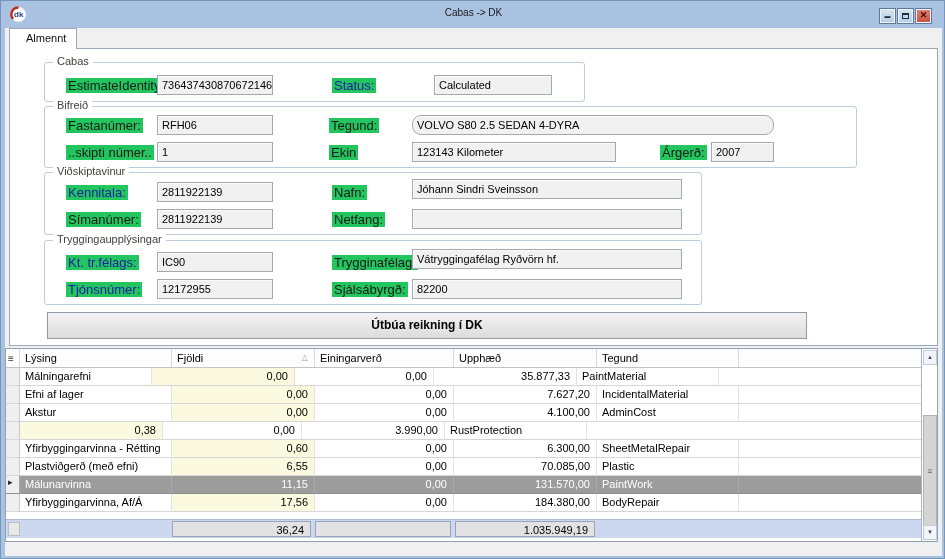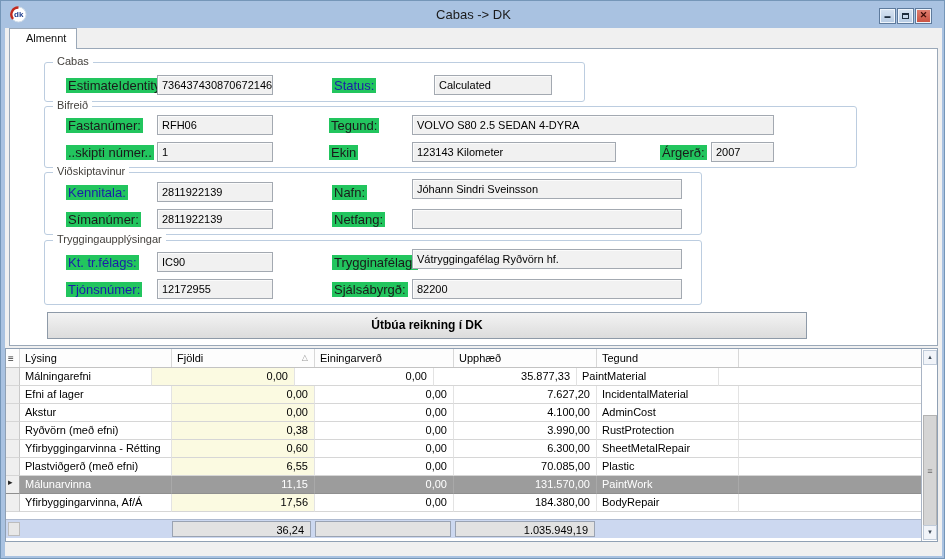--- a/index.html
+++ b/index.html
@@ -1,19 +1,19 @@
 <!DOCTYPE html>
 <html><head>
 <meta charset="utf-8">
 <style>
   html,body{margin:0;padding:0;background:#777;}
   *{box-sizing:border-box;font-family:"Liberation Sans",sans-serif;}
   .window{position:relative;width:945px;height:559px;background:#a9c2e1;border:1px solid #7596b8;overflow:hidden;}
   .titlebar{position:absolute;left:0;top:0;width:945px;height:27px;}
-  .title-text{position:absolute;left:0;right:0;top:6px;text-align:center;font-size:13px;color:#1b1b1b;}
+  .title-text{position:absolute;left:0;right:0;top:6px;text-align:center;font-size:10px;color:#1b1b1b;}
   .app-icon{position:absolute;left:9px;top:5px;width:17px;height:17px;}
   .winbtn{position:absolute;top:7px;width:17px;height:16px;background:linear-gradient(#d8e4f2,#b6cbe3);border:1px solid #5d7a9c;box-shadow:inset 0 0 0 1px #eef4fb;font-size:9px;line-height:13px;text-align:center;color:#1d2c3d;cursor:default;}
   .winbtn.min{left:878px;}
   .winbtn.max{left:896px;}
   .winbtn.close{left:914px;background:linear-gradient(#e08172,#c8503f);color:#3c0c06;font-weight:bold;}
   .maxglyph{display:inline-block;width:7px;height:6px;border:1px solid #1d2c3d;border-top-width:2px;margin-top:4px;}
   .client{position:absolute;left:4px;top:27px;width:937px;height:528px;background:#f0f0f0;}
   
   .tab{position:absolute;left:4px;top:0px;height:21px;padding:3px 10px 0 16px;background:#ffffff;border:1px solid #9aa8b8;border-bottom:none;font-size:11px;color:#111;z-index:3;}
   .page{position:absolute;left:4px;top:20px;width:929px;height:298px;background:#ffffff;border:1px solid #9aa8b8;z-index:2;}
@@ -81,21 +81,21 @@
       <div class="ffield" style="left:147px;top:26px;width:116px;">736437430870672146</div>
       <div class="flabel blue" style="left:322px;top:29px;">Status:</div>
       <div class="ffield" style="left:424px;top:26px;width:118px;">Calculated</div>
 
       <div class="groupbox" style="left:34px;top:57px;width:813px;height:62px;">
         <span class="group-title">Bifreið</span>
       </div>
       <div class="flabel" style="left:56px;top:69px;">Fastanúmer:</div>
       <div class="ffield" style="left:147px;top:66px;width:116px;">RFH06</div>
       <div class="flabel" style="left:319px;top:69px;">Tegund:</div>
-      <div class="ffield" style="left:402px;top:66px;width:362px;">VOLVO S80 2.5 SEDAN 4-DYRA</div>
+      <div class="ffield" style="left:402px;top:66px;width:362px;border-radius:9px;">VOLVO S80 2.5 SEDAN 4-DYRA</div>
       <div class="flabel" style="left:56px;top:96px;">..skipti númer..</div>
       <div class="ffield" style="left:147px;top:93px;width:116px;">1</div>
       <div class="flabel" style="left:319px;top:96px;">Ekin</div>
       <div class="ffield" style="left:402px;top:93px;width:204px;">123143 Kilometer</div>
       <div class="flabel" style="left:650px;top:96px;">Árgerð:</div>
       <div class="ffield" style="left:701px;top:93px;width:63px;">2007</div>
 
       <div class="groupbox" style="left:34px;top:123px;width:658px;height:63px;">
         <span class="group-title">Viðskiptavinur</span>
       </div>
@@ -157,21 +157,20 @@
             <div class="gc rowsel" style="width: 14px;"></div>
             <div class="gc " style="width: 152px;">Akstur</div>
             <div class="gc num fj" style="width: 143px;">0,00</div>
             <div class="gc num" style="width: 139px;">0,00</div>
             <div class="gc num" style="width: 143px;">4.100,00</div>
             <div class="gc " style="width: 142px;">AdminCost</div>
             <div class="gc fill" style="flex: 1 1 0%; border-right: none;"></div>
           </div>
           <div class="grow">
             <div class="gc rowsel" style="width: 14px;"></div>
-            <div class="gc " style="width: 152px;">Ryðvörn (með efni)</div>
             <div class="gc num fj" style="width: 143px;">0,38</div>
             <div class="gc num" style="width: 139px;">0,00</div>
             <div class="gc num" style="width: 143px;">3.990,00</div>
             <div class="gc " style="width: 142px;">RustProtection</div>
             <div class="gc fill" style="flex: 1 1 0%; border-right: none;"></div>
           </div>
           <div class="grow">
             <div class="gc rowsel" style="width: 14px;"></div>
             <div class="gc " style="width: 152px;">Yfirbyggingarvinna - Rétting</div>
             <div class="gc num fj" style="width: 143px;">0,60</div>

